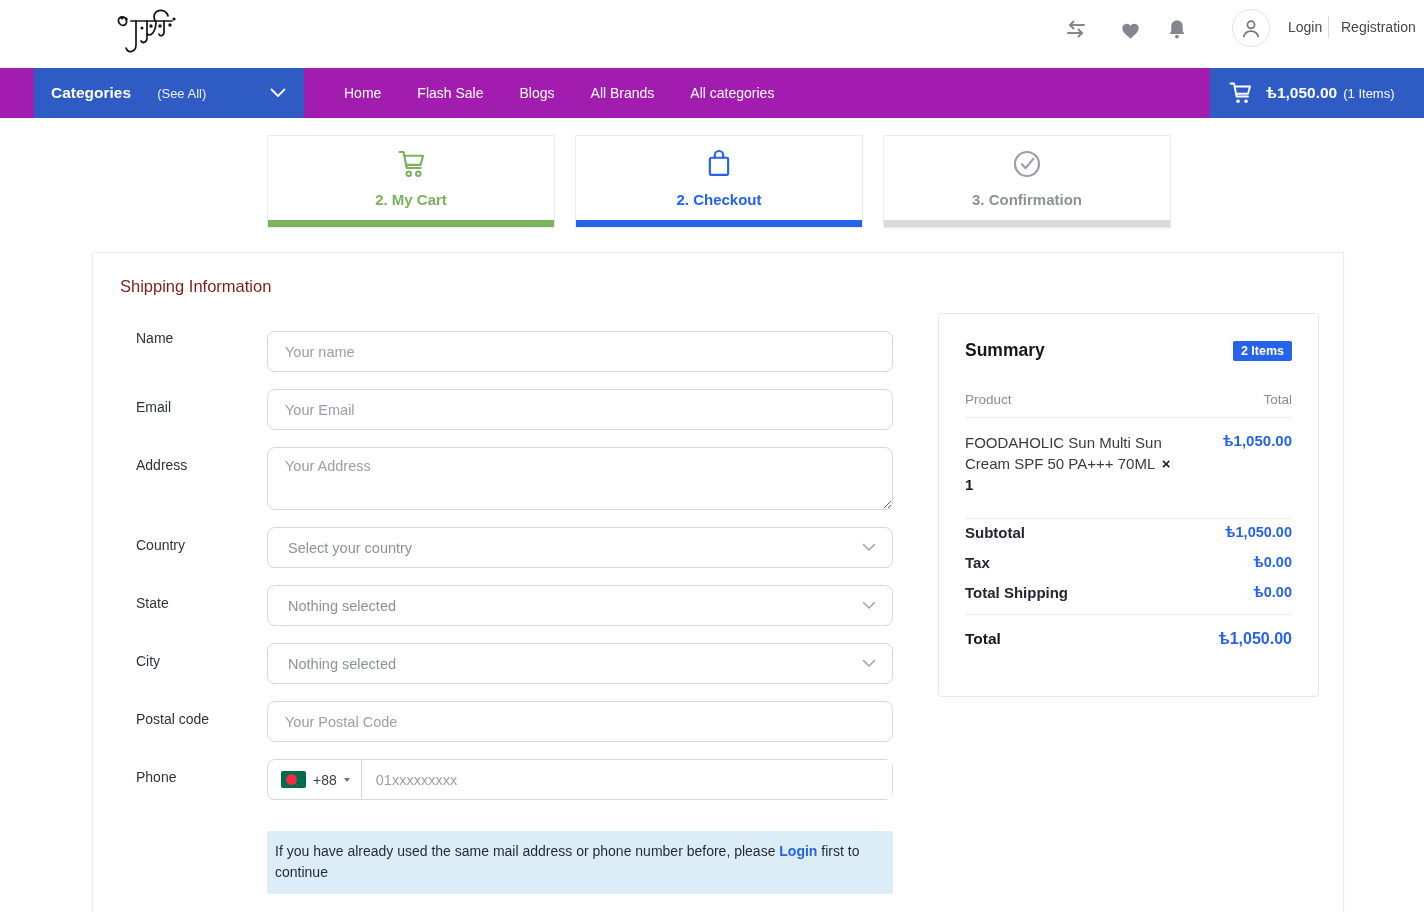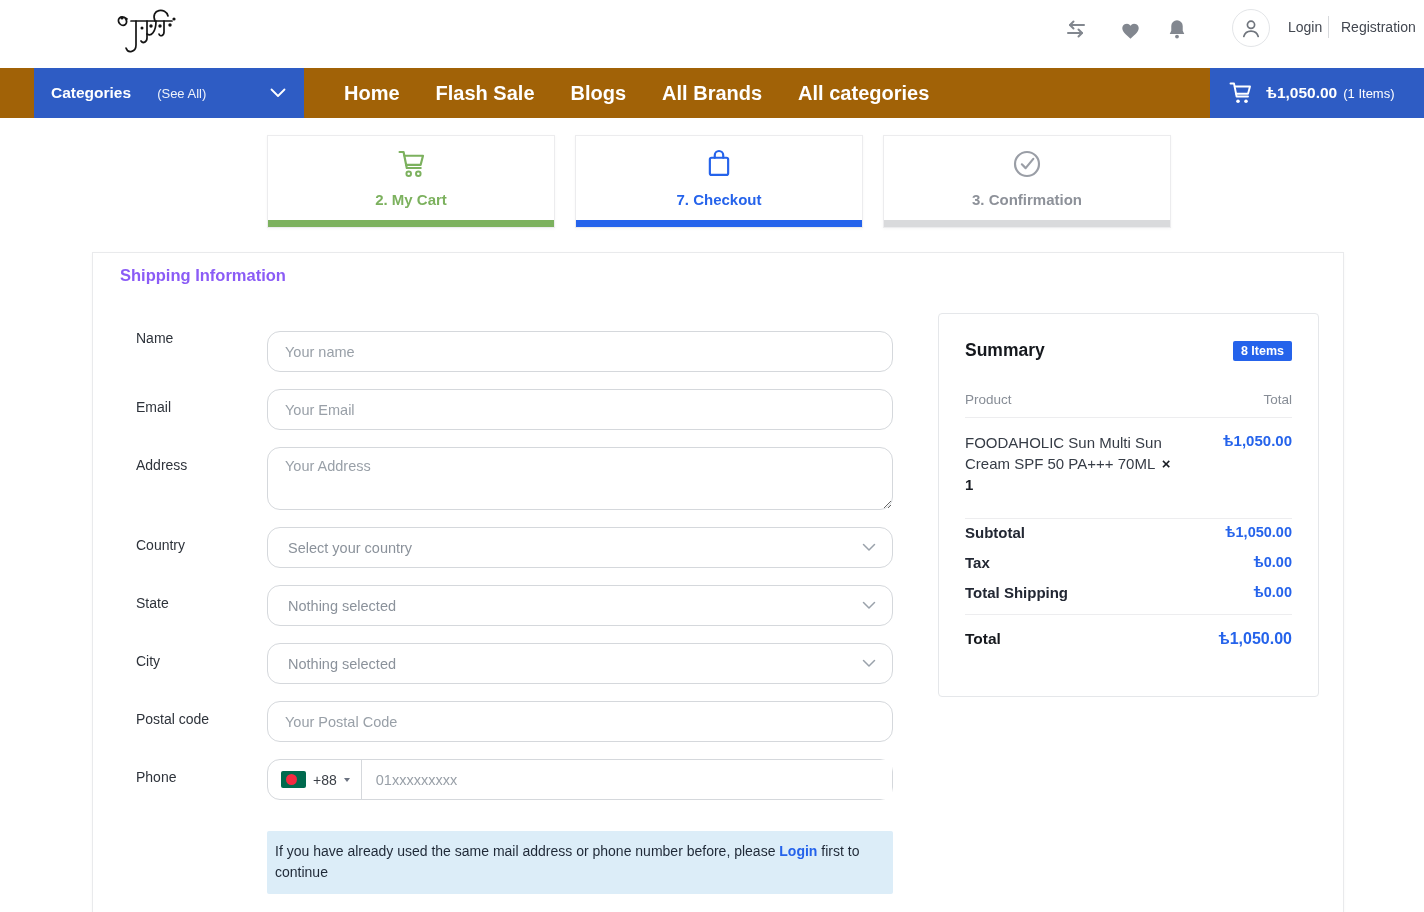--- a/index.html
+++ b/index.html
@@ -22,47 +22,47 @@
   .hicon.compare { left:1064px; }
   .hicon.heart   { left:1118px; top:18px; }
   .hicon.bell    { left:1165px; }
   .avatar { position:absolute; left:1232px; top:9px; width:38px; height:38px; border:1px solid #e3e5e8;
     border-radius:50%; display:flex; align-items:center; justify-content:center; cursor:pointer; background:#fff; }
   .auth-link { position:absolute; top:19px; font-size:14px; color:#424750; text-decoration:none; cursor:pointer; }
   .auth-login { left:1288px; }
   .auth-divider { position:absolute; left:1328px; top:16px; width:1px; height:22px; background:#d7d9dc; }
   .auth-reg { left:1341px; }
   
-  .navbar { position:absolute; top:68px; left:0; width:1424px; height:50px; background:#a16207; }
+  .navbar { position:absolute; top:68px; left:0; width:1424px; height:50px; background:#a21caf; }
   .cat-block { position:absolute; left:34px; top:0; width:270px; height:50px; background:#2e5cc4;
     display:flex; align-items:center; padding:0 18px 0 17px; cursor:pointer; color:#fff; }
   .cat-label { font-size:15.5px; font-weight:bold; }
   .cat-seeall { font-size:13px; margin-left:26px; color:#eef2fa; }
   .cat-chevron { margin-left:auto; display:flex; }
   .nav-menu { position:absolute; left:344px; top:0; height:50px; display:flex; align-items:center; gap:36px; }
-  .nav-item { color:#fff; font-size:20px; font-weight:bold; text-decoration:none; cursor:pointer; }
+  .nav-item { color:#fff; font-size:14px; font-weight:normal; text-decoration:none; cursor:pointer; }
   .cart-block { position:absolute; left:1210px; top:0; width:214px; height:50px; background:#2e5cc4;
     display:flex; align-items:center; padding-left:17px; cursor:pointer; }
   .cart-total { color:#fff; font-size:15.5px; font-weight:bold; margin-left:13px; }
   .cart-items { color:#fff; font-size:13px; margin-left:6px; }
   
   .step-card { position:absolute; top:135px; width:288px; height:93px; background:#fff;
     border:1px solid #ececee; box-shadow:0 1px 3px rgba(0,0,0,.04); cursor:pointer; }
   .step-1 { left:267px; } .step-2 { left:575px; } .step-3 { left:883px; }
   .step-icon { position:absolute; top:12px; left:0; width:100%; display:flex; justify-content:center; }
   .step-label { position:absolute; top:55px; left:0; width:100%; text-align:center; font-size:15px; font-weight:bold; }
   .step-1 .step-label { color:#7cb15e; } .step-2 .step-label { color:#2563eb; } .step-3 .step-label { color:#8d9199; }
   .step-bar { position:absolute; bottom:0; left:0; width:100%; height:7px; }
   .step-1 .step-bar { background:#7cb15e; } .step-2 .step-bar { background:#2563eb; } .step-3 .step-bar { background:#d9dadc; }
   
   .main-card { position:absolute; left:92px; top:252px; width:1252px; height:680px;
     background:#fff; border:1px solid #e9eaec; box-shadow:0 1px 3px rgba(0,0,0,.03); }
-  .form-title { position:absolute; left:27px; top:13px; font-size:16.5px; font-weight:bold; color:#8b5cf6; }
+  .form-title { position:absolute; left:27px; top:24px; font-size:16.5px; font-weight:normal; color:#7f1d1d; }
   .f-label { position:absolute; left:43px; width:120px; font-size:14px; color:#2e333b; }
-  .f-ctrl { position:absolute; left:174px; width:626px; height:41px; border:1px solid #d5d8dc; border-radius:13px; background:#fff; }
+  .f-ctrl { position:absolute; left:174px; width:626px; height:41px; border:1px solid #d5d8dc; border-radius:8px; background:#fff; }
   input.f-ctrl { font:14.5px "Liberation Sans", sans-serif; color:#333; padding:0 17px; outline:none; }
   input.f-ctrl::placeholder, textarea.f-ctrl::placeholder { color:#99a0a8; }
   textarea.f-ctrl { height:63px; font:14.5px "Liberation Sans", sans-serif; color:#333; padding:10px 17px; outline:none; resize:both; }
   .select-ctrl { display:flex; align-items:center; padding:0 16px 0 20px; cursor:pointer; }
   .select-value { flex:1; font-size:14.5px; color:#8b929b; }
   .phone-ctrl { display:flex; align-items:stretch; padding:0; }
   .dial-box { display:flex; align-items:center; gap:7px; padding:0 11px 0 13px; border-right:1px solid #d5d8dc; cursor:pointer; }
   .flag { width:25px; height:17px; background:#006a4e; border-radius:2px; position:relative; }
   .flag::after { content:""; position:absolute; left:5px; top:3px; width:11px; height:11px; border-radius:50%; background:#f42a41; }
   .dial-code { font-size:14px; color:#3a3f46; }
@@ -211,21 +211,21 @@
     </div>
     <div class="step-card step-2">
       <div class="step-icon">
         <svg width="32" height="32" viewBox="0 0 28 28">
           <g stroke="#2563eb" stroke-width="1.9" fill="none" stroke-linecap="round" stroke-linejoin="round">
             <rect x="6" y="8.5" width="16" height="15" rx="1.5"></rect>
             <path d="M10.3 8.5 V6.3 a3.7 3.7 0 0 1 7.4 0 V8.5"></path>
           </g>
         </svg>
       </div>
-      <div class="step-label">7. Checkout</div>
+      <div class="step-label">2. Checkout</div>
       <div class="step-bar"></div>
     </div>
     <div class="step-card step-3">
       <div class="step-icon">
         <svg width="32" height="32" viewBox="0 0 28 28">
           <circle cx="14" cy="14" r="10.5" fill="none" stroke="#9a9ea6" stroke-width="1.9"></circle>
           <path d="M9.5 14.3 L12.8 17.6 L19.5 9.5" fill="none" stroke="#9a9ea6" stroke-width="1.9" stroke-linecap="round" stroke-linejoin="round"></path>
         </svg>
       </div>
       <div class="step-label">3. Confirmation</div>
@@ -285,21 +285,21 @@
     <div class="notice">
       <span>If you have already used the same mail address or phone number before, please</span>
       <a>Login</a>
       <span>first to continue</span>
     </div>
   </main>
 
   <aside class="summary">
     <div class="sum-head">
       <span class="sum-title">Summary</span>
-      <span class="sum-badge">8 Items</span>
+      <span class="sum-badge">2 Items</span>
     </div>
     <div class="sum-cols">
       <span>Product</span>
       <span>Total</span>
     </div>
     <hr class="sum-hr">
     <div class="sum-product">
       <div class="p-name">
         <span>FOODAHOLIC Sun Multi Sun Cream SPF 50 PA+++ 70ML</span>
         <span class="p-qty">× 1</span>

